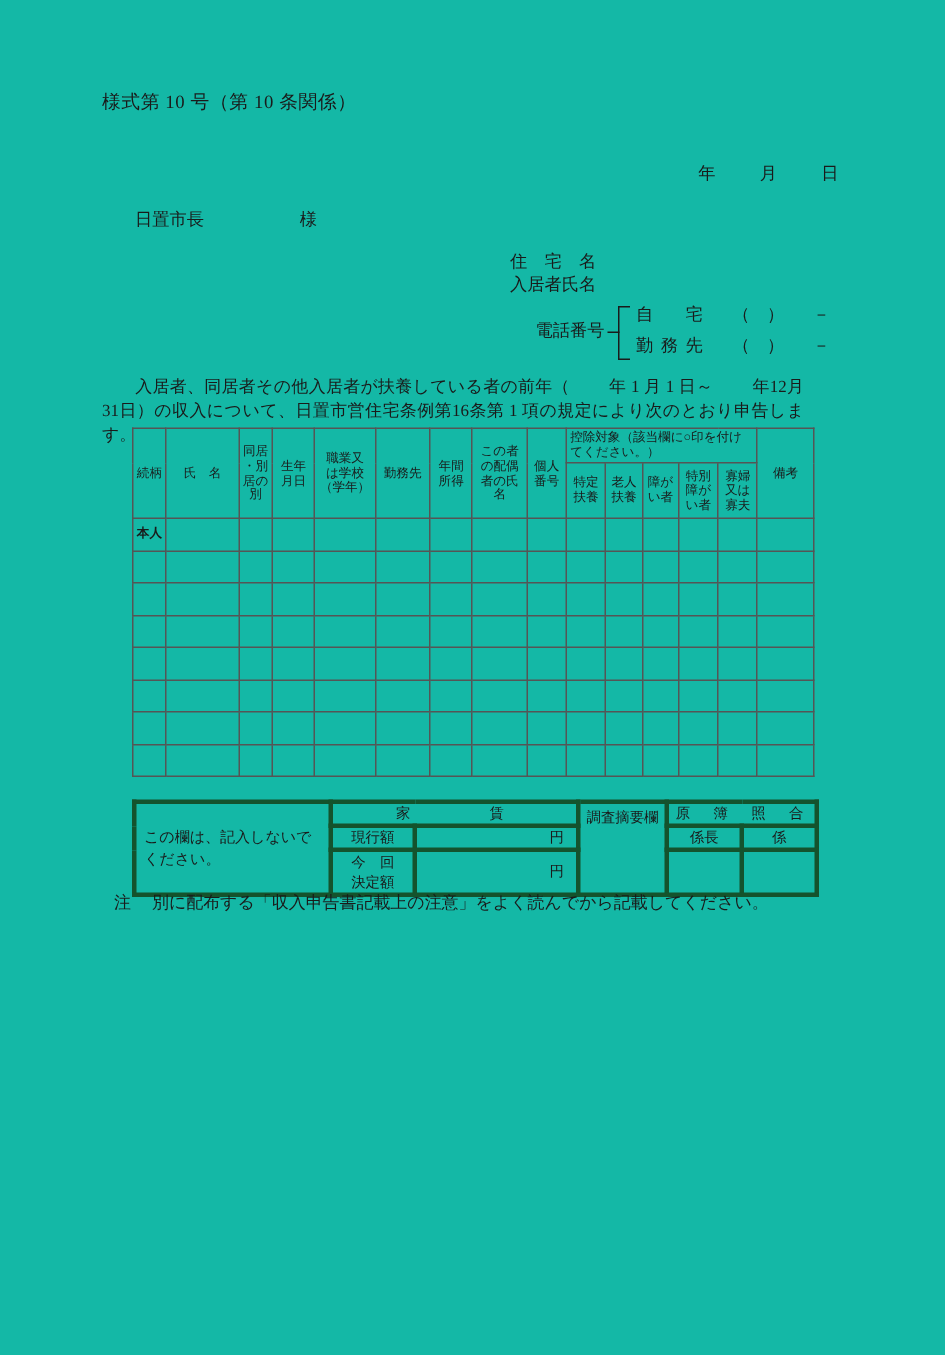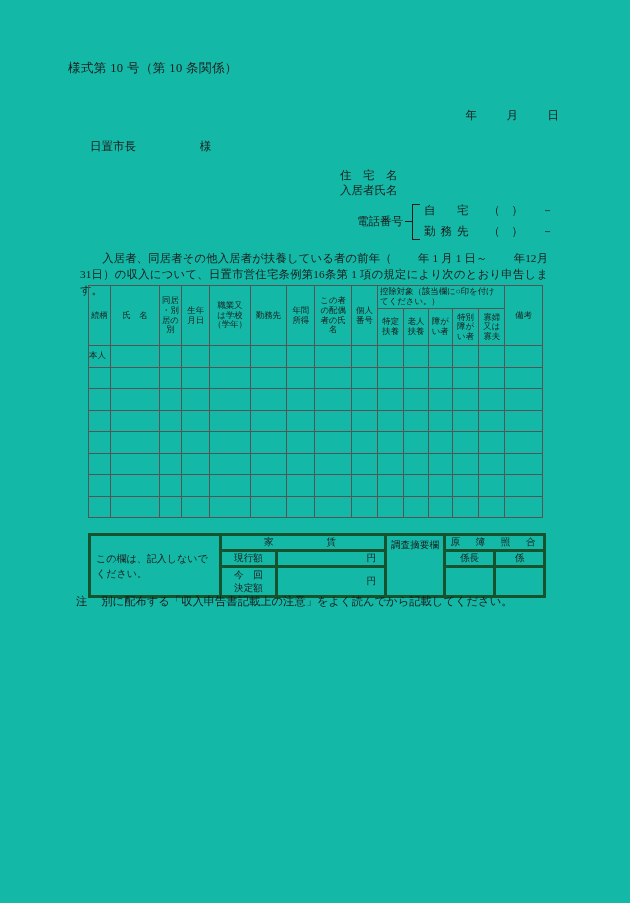--- a/index.html
+++ b/index.html
@@ -101,21 +101,21 @@
   }
   .phone-row.home { top: 0px; }
   .phone-row.work { top: 21px; text-align: center; }
   .phone-row .kind { letter-spacing: 5px; }
   .phone-row .paren { display: inline-block; padding-left: 12px; }
   .phone-row .dash { display: inline-block; padding-left: 16px; }
 
   
   .statement {
     position: absolute;
-    left: 80px;
+    left: 68px;
     top: 250px;
     width: 468px;
     font-size: 11.3px;
     line-height: 16px;
     text-align: justify;
   }
   .statement .indent { display: inline-block; width: 22px; }
   .statement .blank-yr { display: inline-block; width: 26px; }
 
   
@@ -143,21 +143,22 @@
     font-size: 8.4px;
     text-align: left;
     padding: 1px 2px;
     line-height: 9.6px;
     vertical-align: top;
   }
   .main-table thead th.sub { height: 36px; }
   .main-table tbody td { height: 20.5px; }
   .main-table td.honnin {
     font-size: 8.4px;
-    text-align: left;
+    text-align: center;
+    font-weight: bold;
   }
   .vstack { display: block; }
 
   
   .bottom-table {
     position: absolute;
     left: 88px;
     top: 533px;
     width: 455px;
     border-collapse: collapse;

